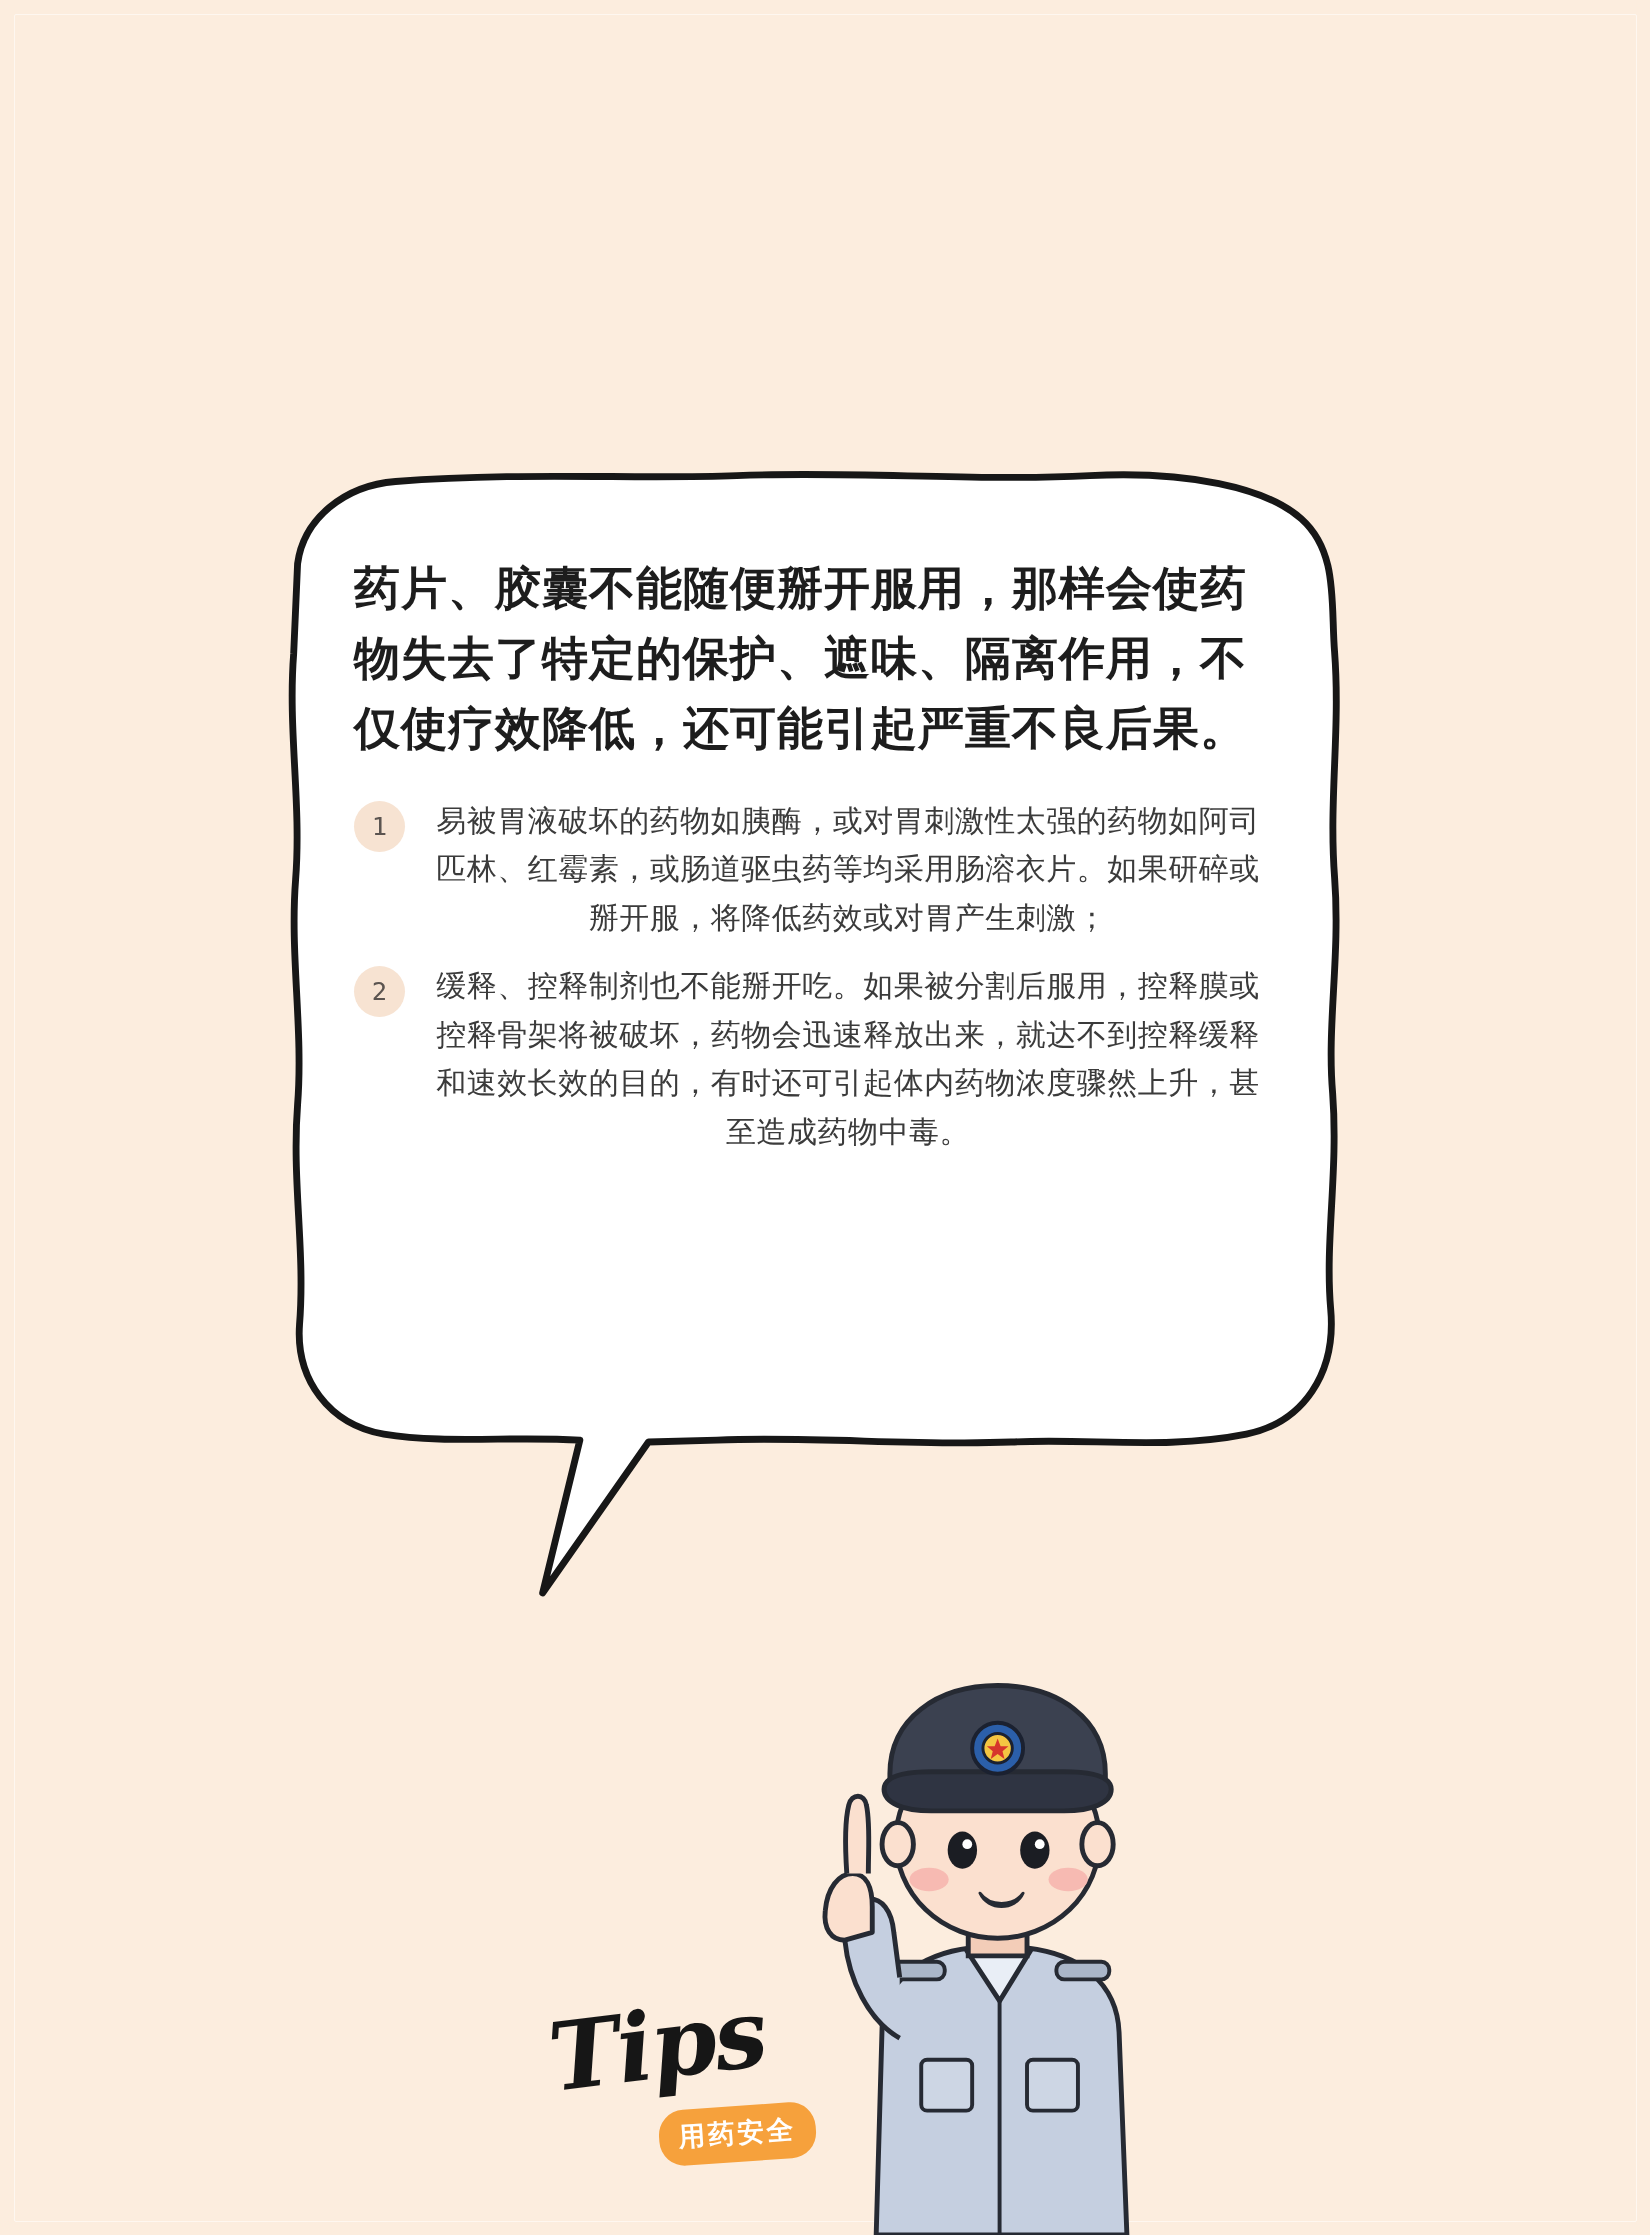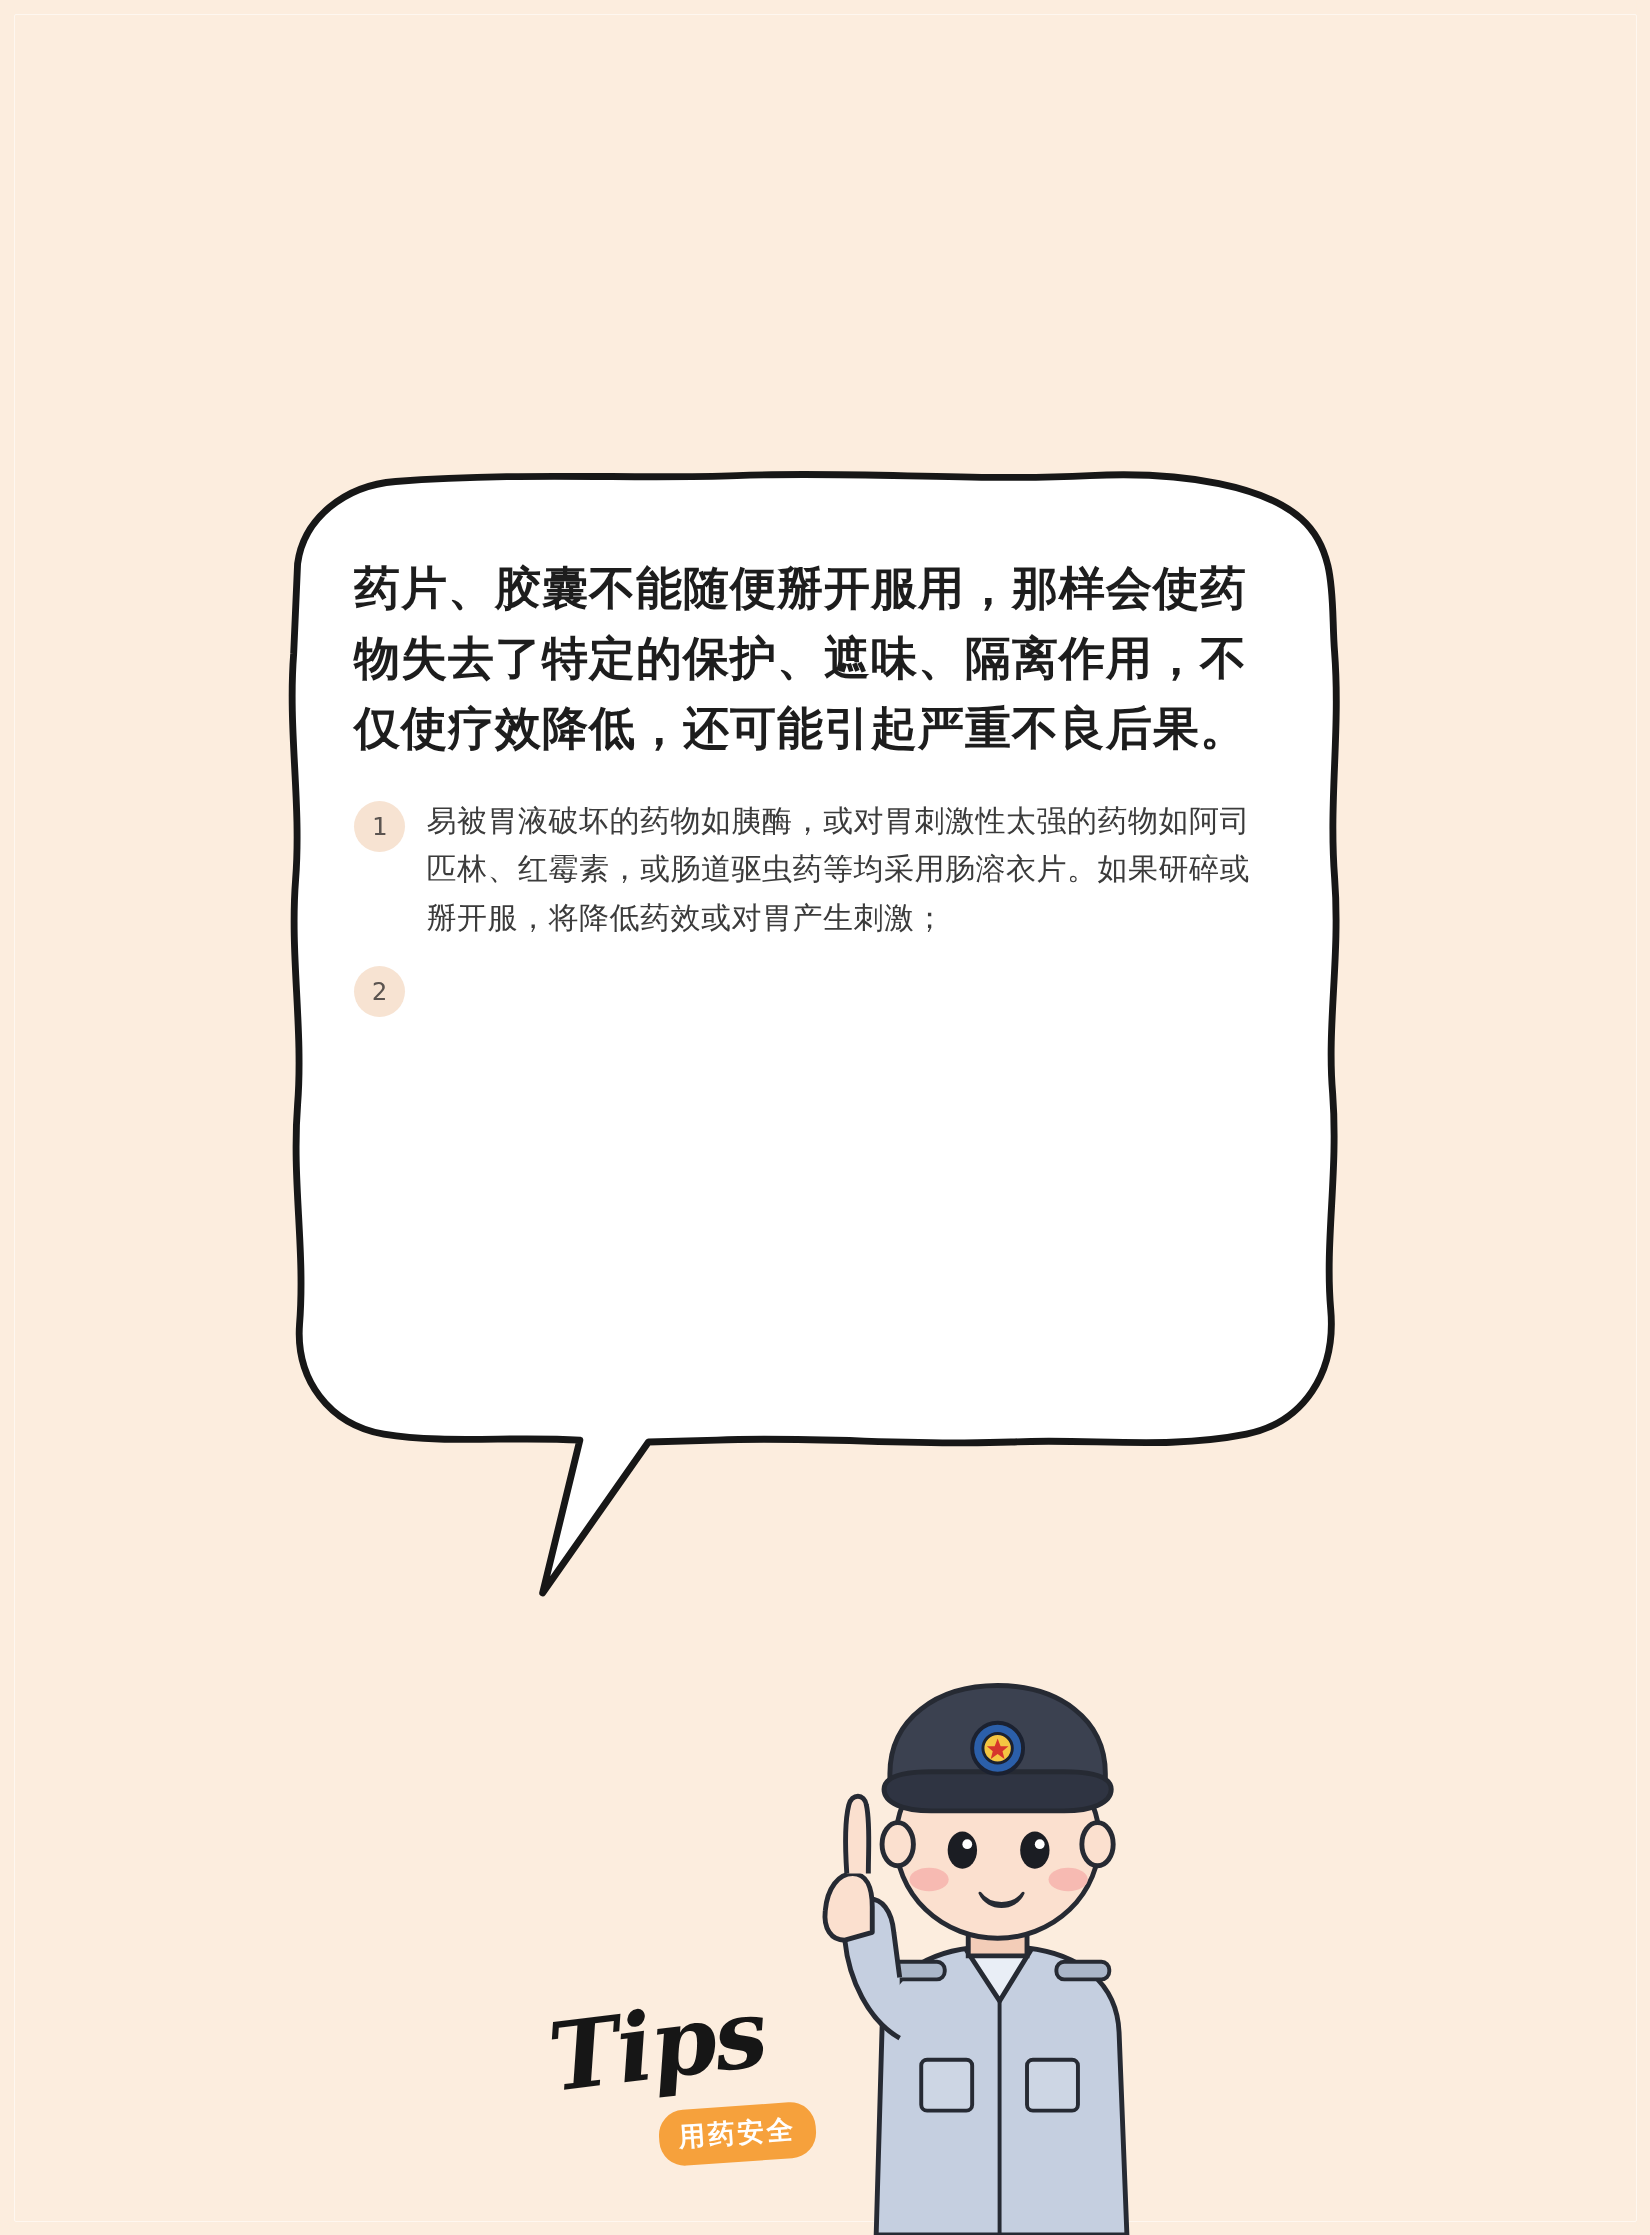--- a/index.html
+++ b/index.html
@@ -88,20 +88,21 @@
     justify-content: center;
     margin-right: 21.6px;
     margin-top: 3.9px;
   }
   .point-text {
     font-size: 30px;
     line-height: 1.62;
     color: #3b3b3b;
     letter-spacing: 0.5px;
     width: 843px;
+    text-align: center;
   }
 
   
   .tips-wrap {
     position: absolute;
     left: 549px;
     top: 1990px;
     width: 412px;
     height: 196px;
   }
@@ -172,20 +173,21 @@
     <div class="bubble-content">
       <p class="headline">药片、胶囊不能随便掰开服用，那样会使药物失去了特定的保护、遮味、隔离作用，不仅使疗效降低，还可能引起严重不良后果。</p>
 
       <ul class="points">
         <li class="point">
           <span class="point-num">1</span>
           <span class="point-text">易被胃液破坏的药物如胰酶，或对胃刺激性太强的药物如阿司匹林、红霉素，或肠道驱虫药等均采用肠溶衣片。如果研碎或掰开服，将降低药效或对胃产生刺激；</span>
         </li>
         <li class="point">
           <span class="point-num">2</span>
+          <span class="point-text">缓释、控释制剂也不能掰开吃。如果被分割后服用，控释膜或控释骨架将被破坏，药物会迅速释放出来，就达不到控释缓释和速效长效的目的，有时还可引起体内药物浓度骤然上升，甚至造成药物中毒。</span>
         </li>
       </ul>
     </div>
   </div>
 
   <div class="tips-wrap">
     <span class="tips-word">Tips</span>
     <span class="tips-badge">用药安全</span>
   </div>
 

